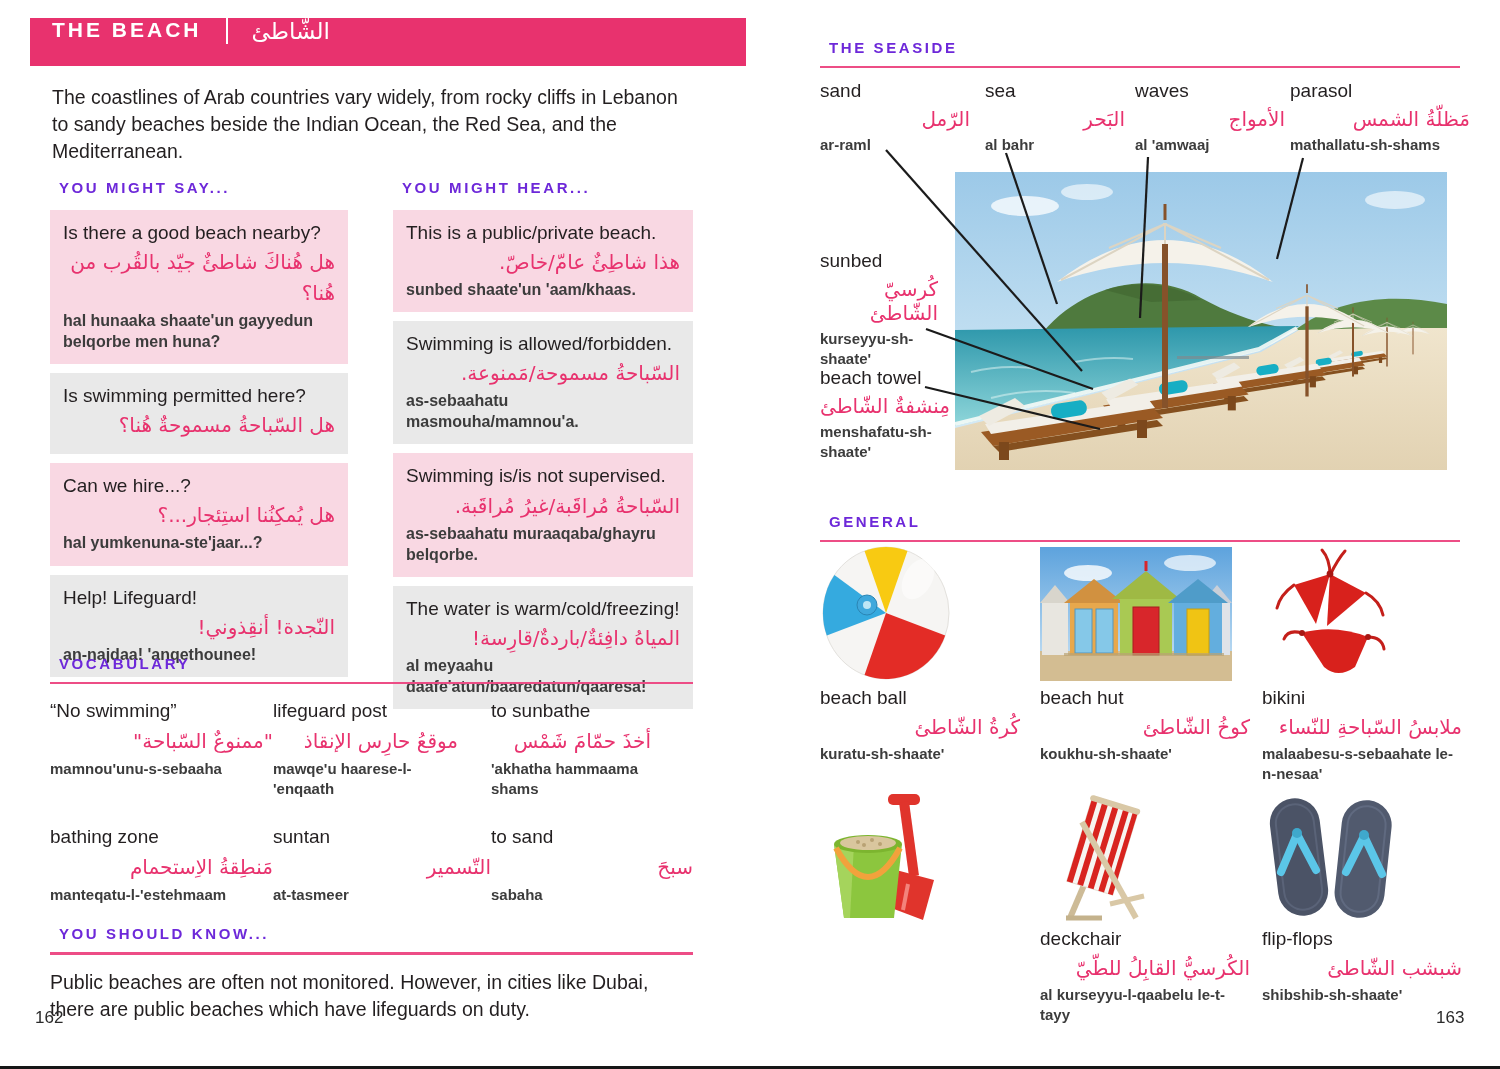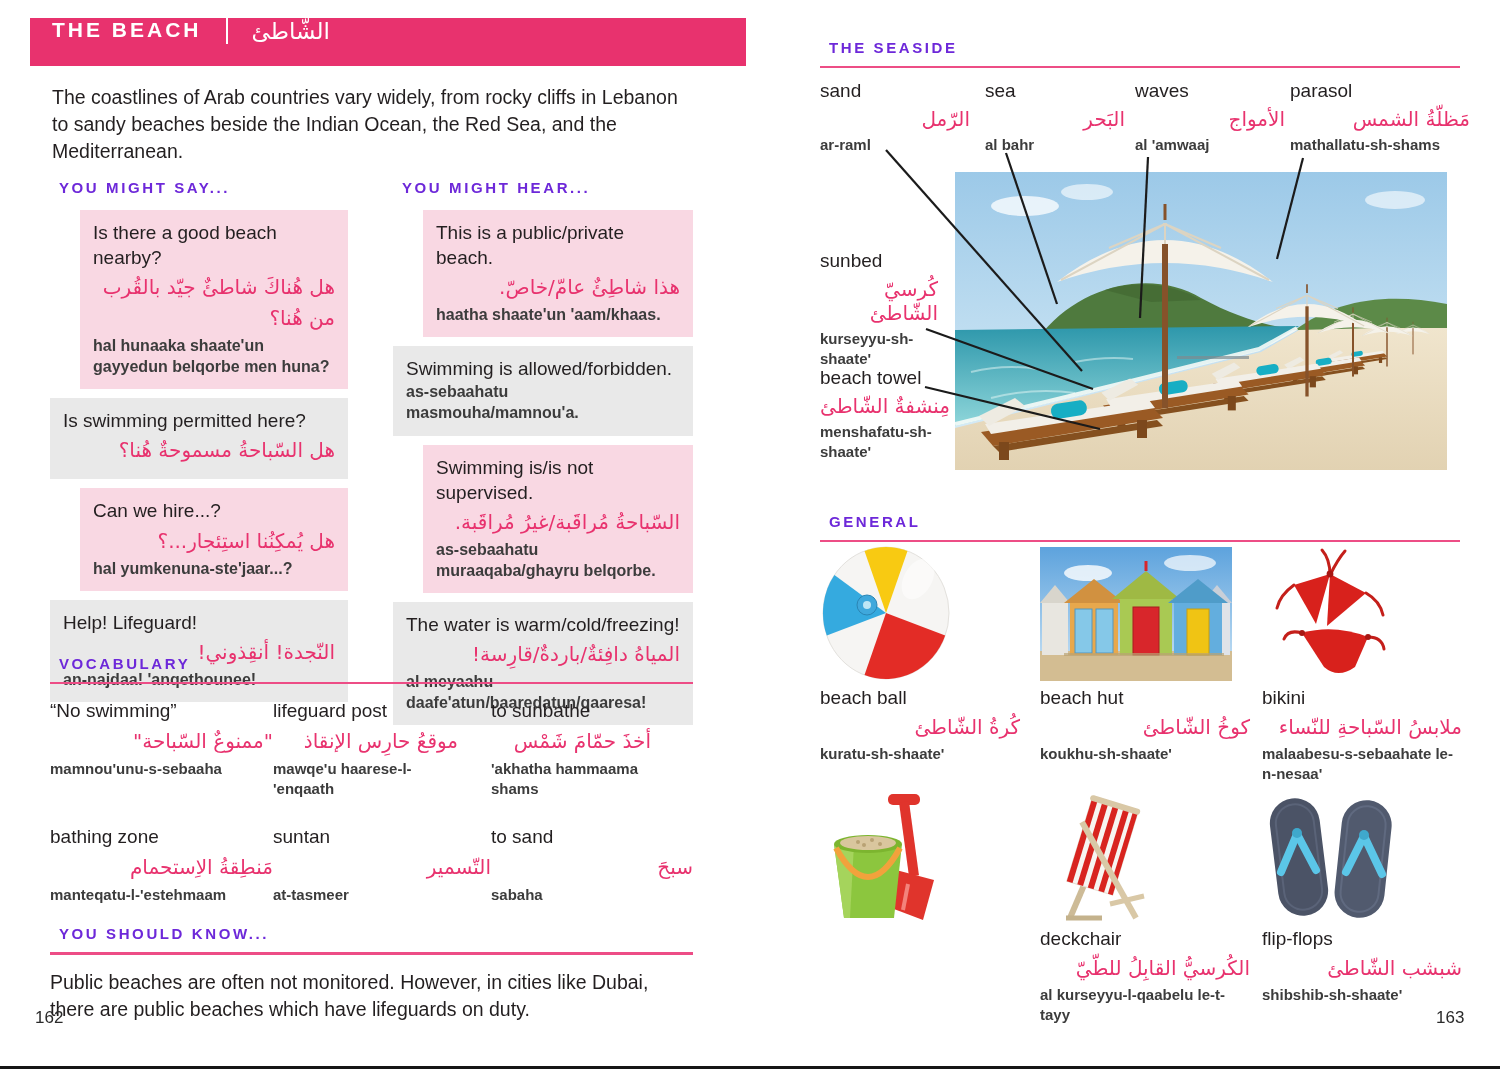--- a/index.html
+++ b/index.html
@@ -13,21 +13,21 @@
   
   .banner{left:30px;top:18px;width:716px;height:48px;background:#e8326e;display:flex;padding-left:22px;box-sizing:border-box;}
   .banner .t-en{color:#fff;font-size:21px;font-weight:bold;letter-spacing:3px;}
   .banner .sep{width:2px;height:26px;background:#fff;margin:0 24px;}
   .banner .t-ar{color:#fff;font-size:23px;direction:rtl;font-family:"DejaVu Sans",sans-serif;}
   .intro{left:52px;top:84px;width:632px;font-size:19.5px;line-height:1.38;}
   
   .pcol{display:block;}
   .pcol .shead{margin-bottom:14px;}
   .pc{padding:10px 13px 12px;margin-bottom:9px;}
-  .pc.pink{background:#f9d8e3;margin-left:30px;}
+  .pc.pink{background:#f9d8e3;}
   .pc.gray{background:#e9e9e9;}
   .pc .en{font-size:19px;line-height:1.32;}
   .pc .ar{font-size:20px;line-height:1.55;margin:2px 0 1px;}
   .pc .tr{font-size:16px;font-weight:bold;color:#3c3c3c;line-height:1.32;}
   
   .vgrid{display:grid;grid-template-columns:223px 218px 202px;grid-template-rows:auto auto;grid-auto-flow:column;row-gap:26px;margin-top:16px;}
   .vi .en{font-size:19px;margin-bottom:7px;}
   .vi .ar{font-size:20px;margin-bottom:6px;}
   .vi .tr{font-size:15px;font-weight:bold;color:#3c3c3c;line-height:1.35;}
   .know-text{font-size:19.5px;line-height:1.38;margin-top:14px;}
@@ -82,24 +82,25 @@
       <div class="ar" dir="rtl">النّجدة! أنقِذوني!</div>
       <div class="tr">an-najdaa! 'anqethounee!</div>
     </div>
   </section>
 
   <section class="abs pcol" style="left:393px;top:170px;width:300px">
     <h3 class="shead">YOU MIGHT HEAR...</h3>
     <div class="pc pink">
       <div class="en">This is a public/private beach.</div>
       <div class="ar" dir="rtl">هذا شاطِئٌ عامّ/خاصّ.</div>
-      <div class="tr">haatha shaate'un 'aam/khaas.</div>
+      <div class="tr">sunbed shaate'un 'aam/khaas.</div>
     </div>
     <div class="pc gray">
       <div class="en">Swimming is allowed/forbidden.</div>
+      <div class="ar" dir="rtl">السّباحةُ مسموحة/مَمنوعة.</div>
       <div class="tr">as-sebaahatu masmouha/mamnou'a.</div>
     </div>
     <div class="pc pink">
       <div class="en">Swimming is/is not supervised.</div>
       <div class="ar" dir="rtl">السّباحةُ مُراقَبة/غيرُ مُراقَبة.</div>
       <div class="tr">as-sebaahatu muraaqaba/ghayru belqorbe.</div>
     </div>
     <div class="pc gray">
       <div class="en">The water is warm/cold/freezing!</div>
       <div class="ar" dir="rtl">المياهُ دافِئةٌ/باردةٌ/قارِسة!</div>

